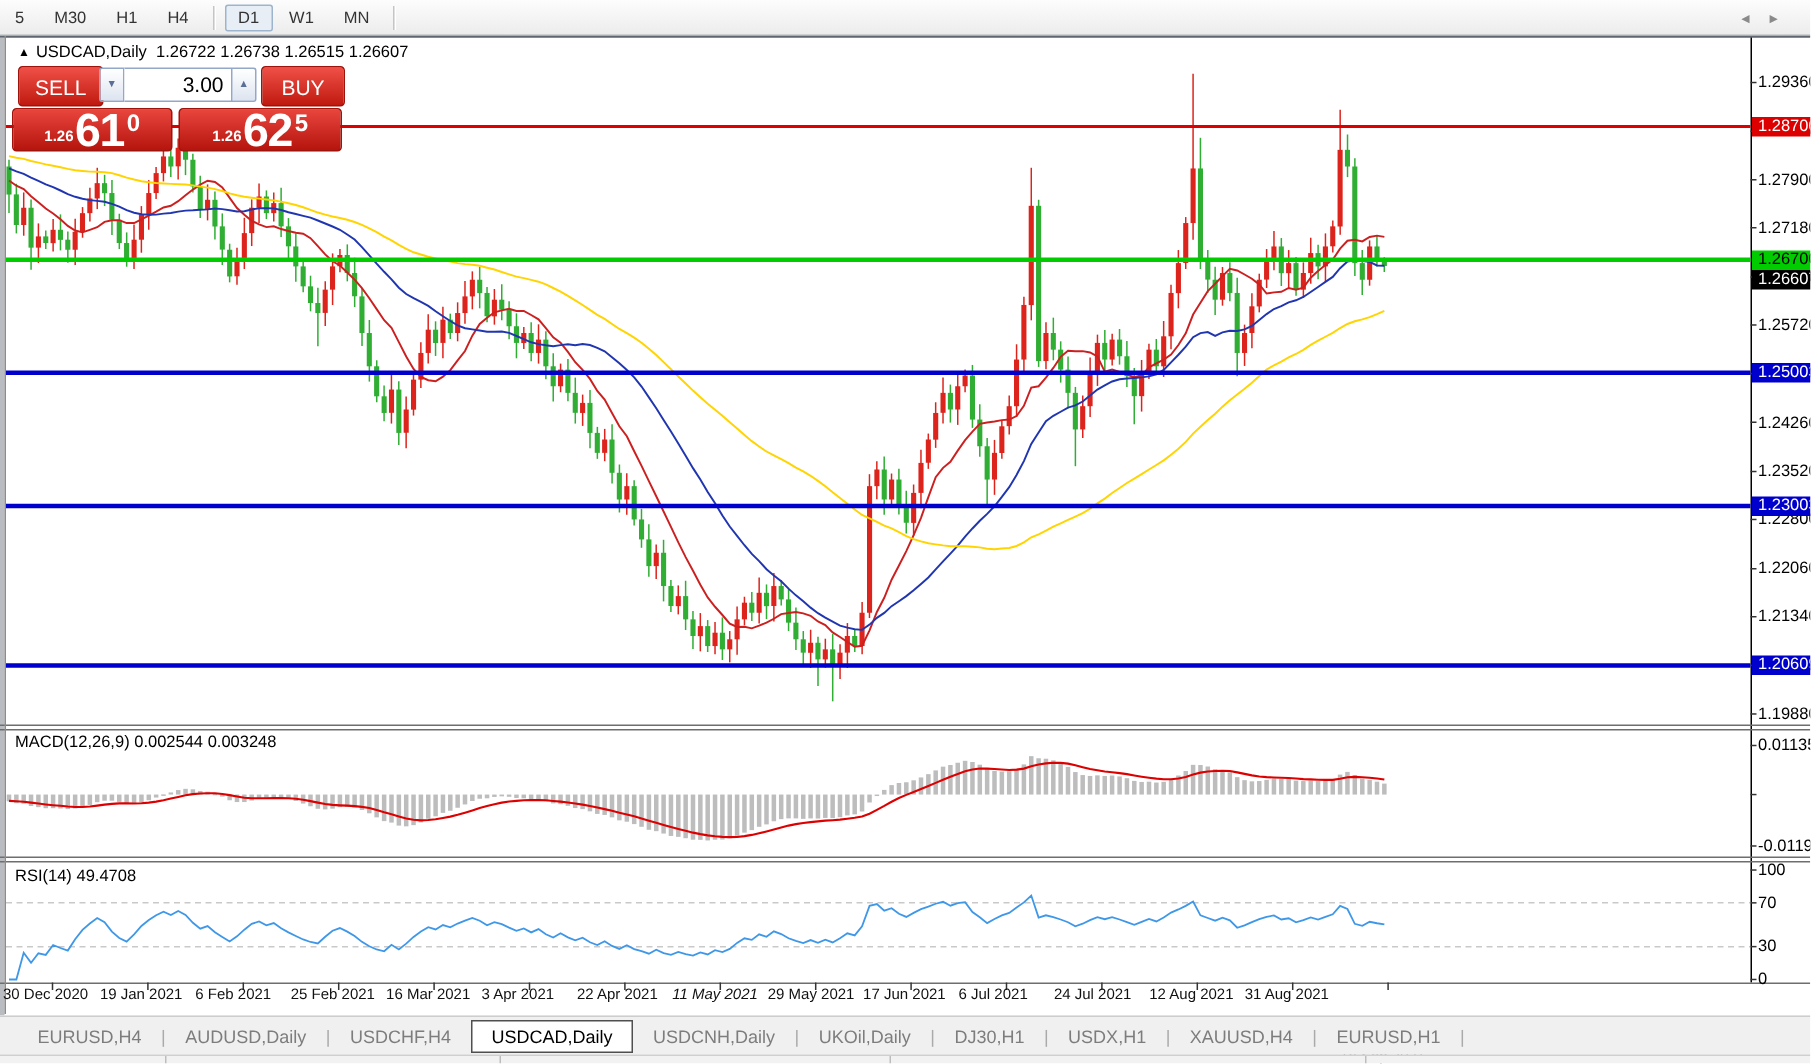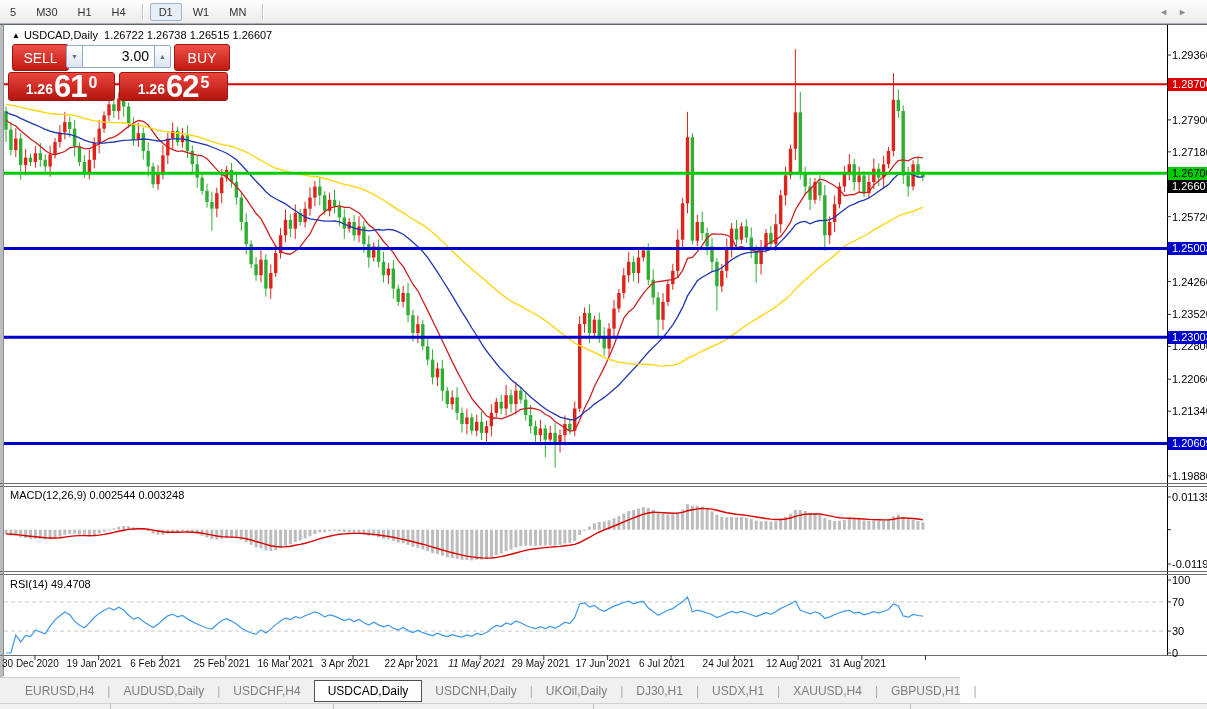--- a/index.html
+++ b/index.html
@@ -36,25 +36,25 @@
   #vol-down{left:58px;border-radius:2px 0 0 2px;}
   #vol-up{left:146px;border-radius:0 2px 2px 0;}
   #vol-field{position:absolute;left:75px;top:1px;width:71px;height:23px;background:#fff;
     border-top:1px solid #93a7c9;border-bottom:1px solid #93a7c9;box-sizing:border-box;
     font-size:14px;color:#000;text-align:right;line-height:21px;padding-right:5px;}
   .pricebox{position:absolute;top:28px;height:29px;background:linear-gradient(#e8453d,#b5150d);
     border:1px solid #9e130b;border-radius:3px;color:#fff;display:flex;align-items:flex-end;
     justify-content:center;box-sizing:border-box;}
   #sell-price{left:0;width:107px;}
   #buy-price{left:111px;width:109px;}
-  .p-prefix{font-size:14px;font-weight:bold;margin:0 1px 3px 0;}
+  .p-prefix{font-size:10px;font-weight:bold;margin:0 1px 3px 0;}
   .p-big{font-size:31px;font-weight:bold;line-height:27px;letter-spacing:-1px;}
   .p-sup{font-size:16px;font-weight:bold;align-self:flex-start;margin:1px 0 0 2px;}
   
-  #tabbar{position:absolute;left:0;top:677px;width:960px;height:26px;background:#f0f0f0;
+  #tabbar{position:absolute;left:0;top:677px;width:1207px;height:26px;background:#f0f0f0;
     border-top:1px solid #cdcdcd;display:flex;align-items:center;padding-left:12px;box-sizing:border-box;}
   .tab{font-size:12px;color:#7d7d7d;padding:4px 13px;white-space:nowrap;cursor:default;}
   .tab.active{background:#fff;color:#000;border:1px solid #4f4f4f;padding:3px 13px;}
   .tab-sep{color:#aaa;font-size:12px;}
   #tab-arrows{position:absolute;right:10px;top:7px;font-size:9px;color:#8a8a8a;letter-spacing:10px;}
   
   #statusbar{position:absolute;left:0;top:703px;width:1207px;height:6px;background:#f2f2f2;
     border-top:1px solid #cfcfcf;}
   .status-div{position:absolute;top:0;width:1px;height:6px;background:#bdbdbd;}
 </style>
@@ -782,21 +782,21 @@
       <div class="tab">USDCNH,Daily</div>
       <span class="tab-sep">|</span>
       <div class="tab">UKOil,Daily</div>
       <span class="tab-sep">|</span>
       <div class="tab">DJ30,H1</div>
       <span class="tab-sep">|</span>
       <div class="tab">USDX,H1</div>
       <span class="tab-sep">|</span>
       <div class="tab">XAUUSD,H4</div>
       <span class="tab-sep">|</span>
-      <div class="tab">GBPUSD,H1</div>
+      <div class="tab">EURUSD,H1</div>
       <span class="tab-sep">|</span>
     </div>
   <div id="tab-arrows"><span>◄</span><span>►</span></div>
 
   <div id="statusbar">
       <div class="status-div" style="left: 110px;"></div>
       <div class="status-div" style="left: 333px;"></div>
       <div class="status-div" style="left: 593px;"></div>
       <div class="status-div" style="left: 910px;"></div>
     </div>

